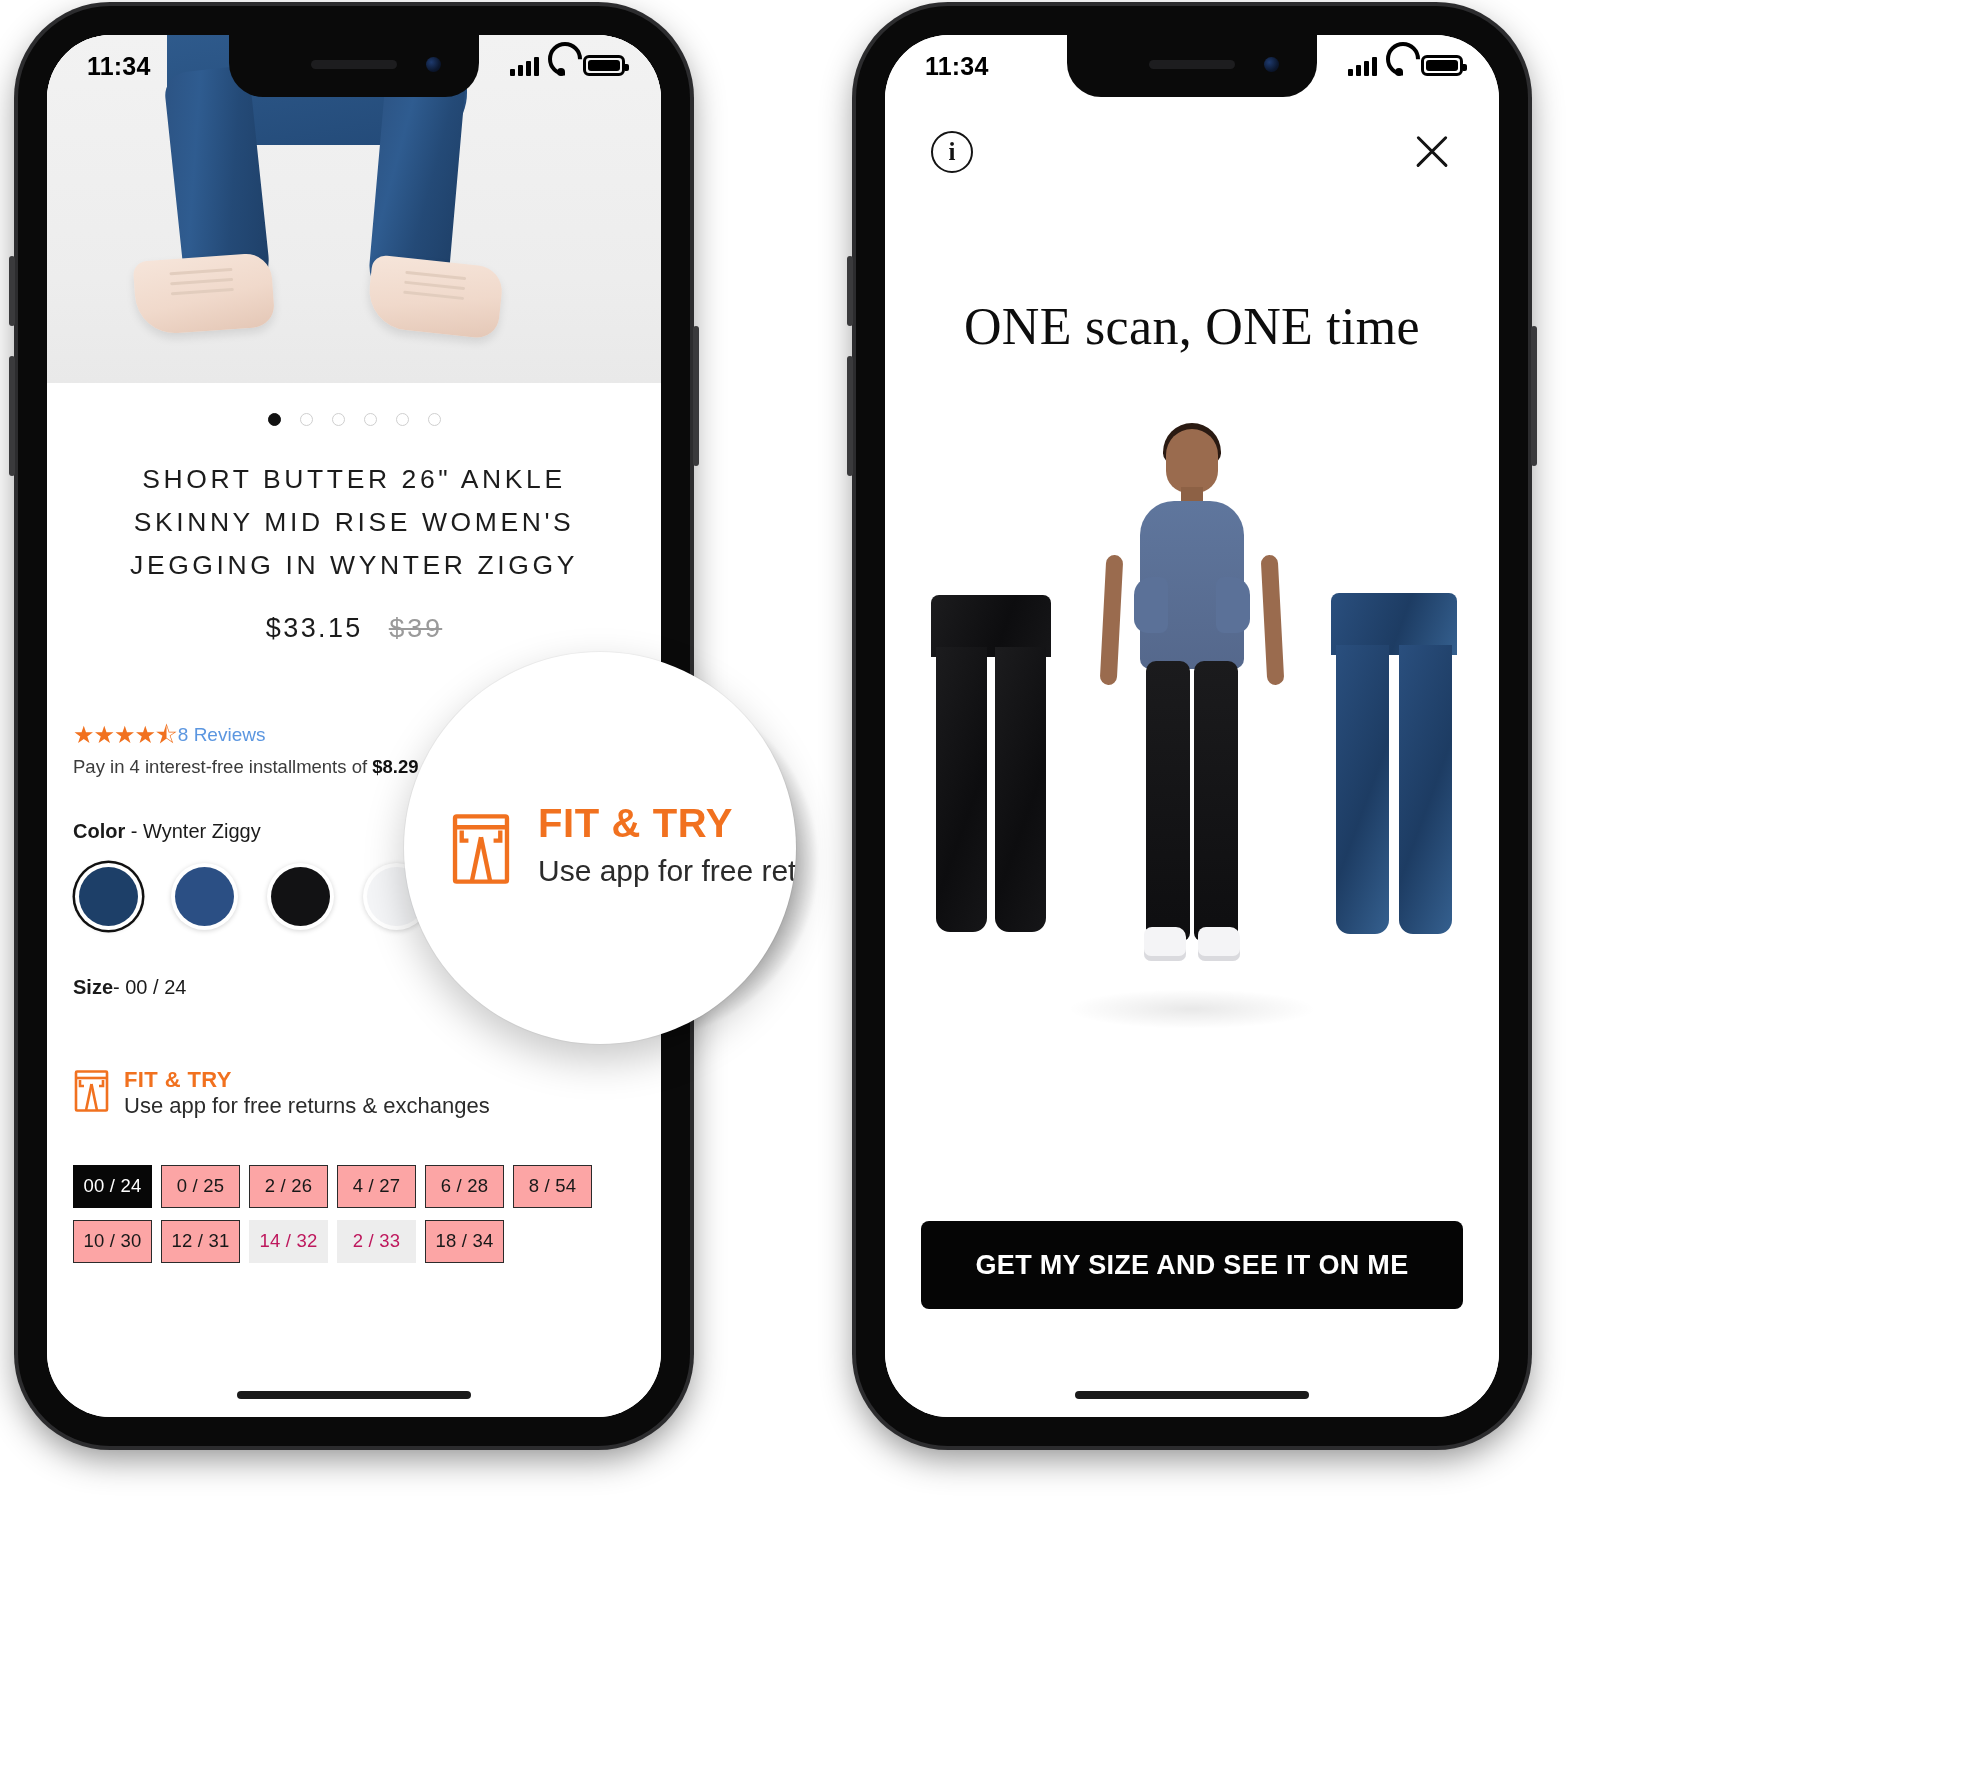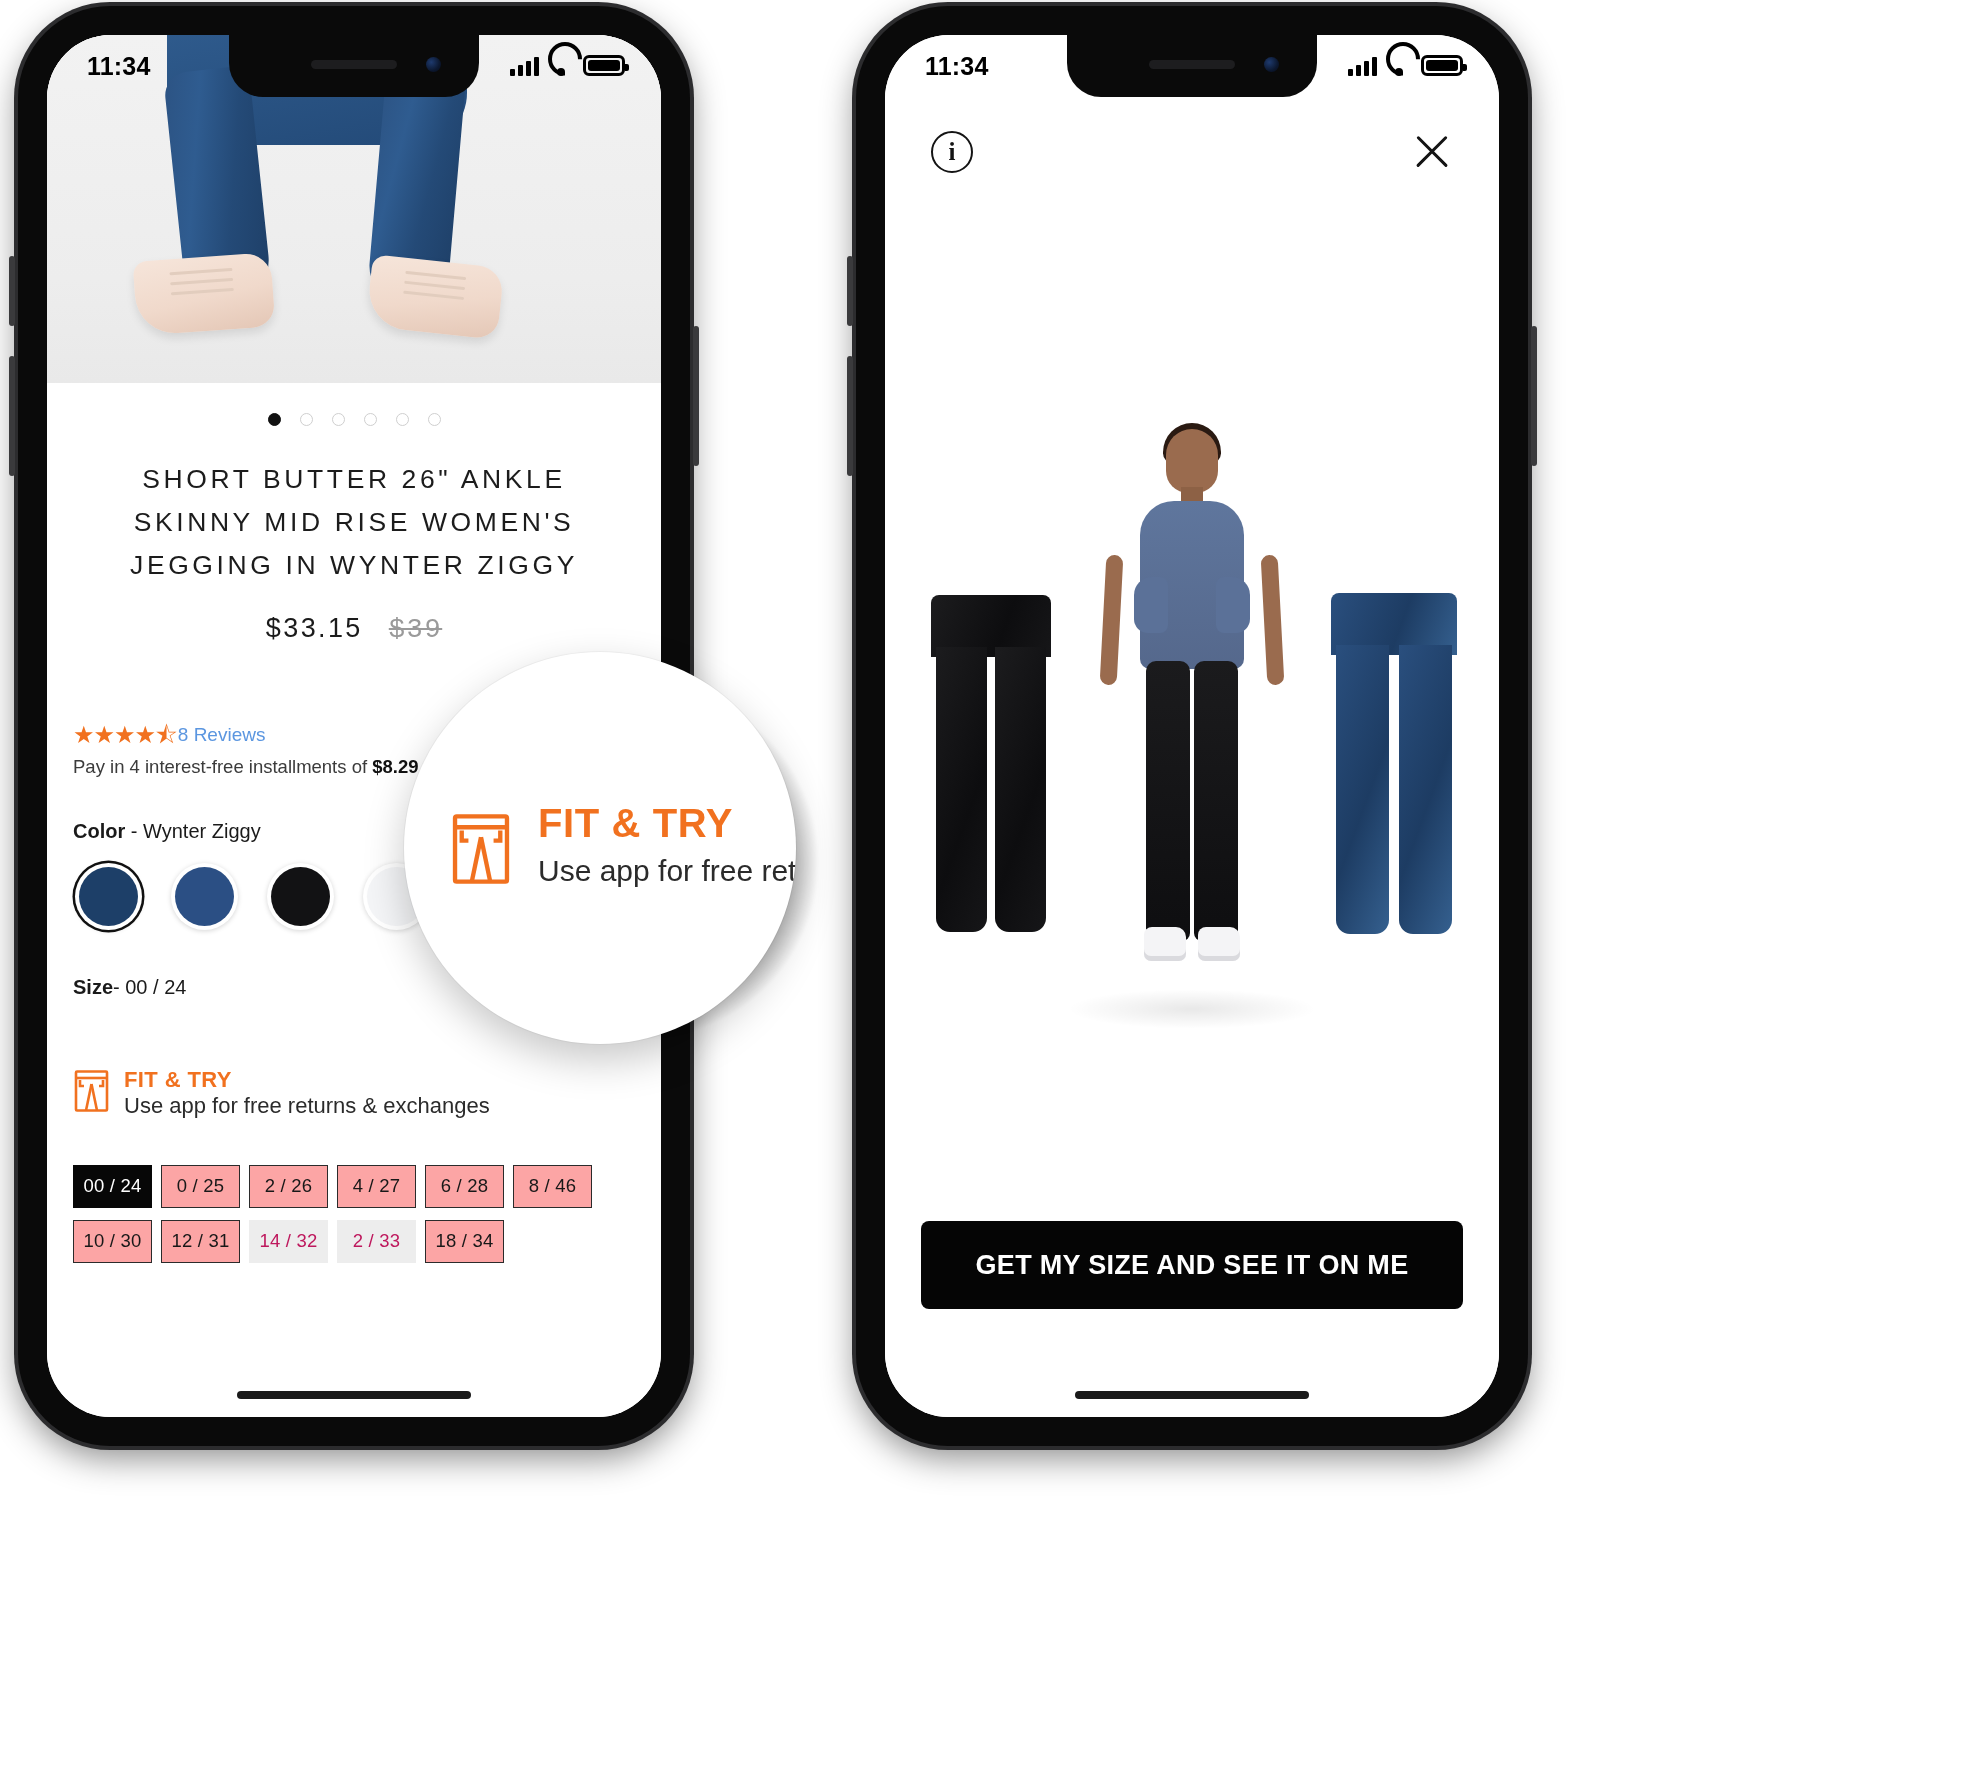--- a/index.html
+++ b/index.html
@@ -341,21 +341,21 @@
               <div class="ft-sub">Use app for free returns &amp; exchanges</div>
             </div>
           </div>
 
           <div class="sizes">
             <span class="size sel">00 / 24</span>
             <span class="size">0 / 25</span>
             <span class="size">2 / 26</span>
             <span class="size">4 / 27</span>
             <span class="size">6 / 28</span>
-            <span class="size">8 / 46</span>
+            <span class="size">8 / 54</span>
             <span class="size">10 / 30</span>
             <span class="size">12 / 31</span>
             <span class="size dis">14 / 32</span>
             <span class="size dis">2 / 33</span>
             <span class="size">18 / 34</span>
           </div>
         </div>
       </div>
 
       <div class="notch">
@@ -402,20 +402,21 @@
   <div class="phone right">
     <div class="btn-right"></div>
     <div class="screen">
 
       <div class="scan">
         <div class="scan-top">
           <span class="icon-circle">i</span>
           <span class="close-x"></span>
         </div>
 
+        <div class="headline">ONE scan, ONE time</div>
 
         <div class="model-stage">
           <div class="ghost-pants black-pants">
             <div class="waist"></div>
             <div class="legs">
                 <div class="lg a"></div>
                 <div class="lg b"></div>
               </div>
           </div>
 

